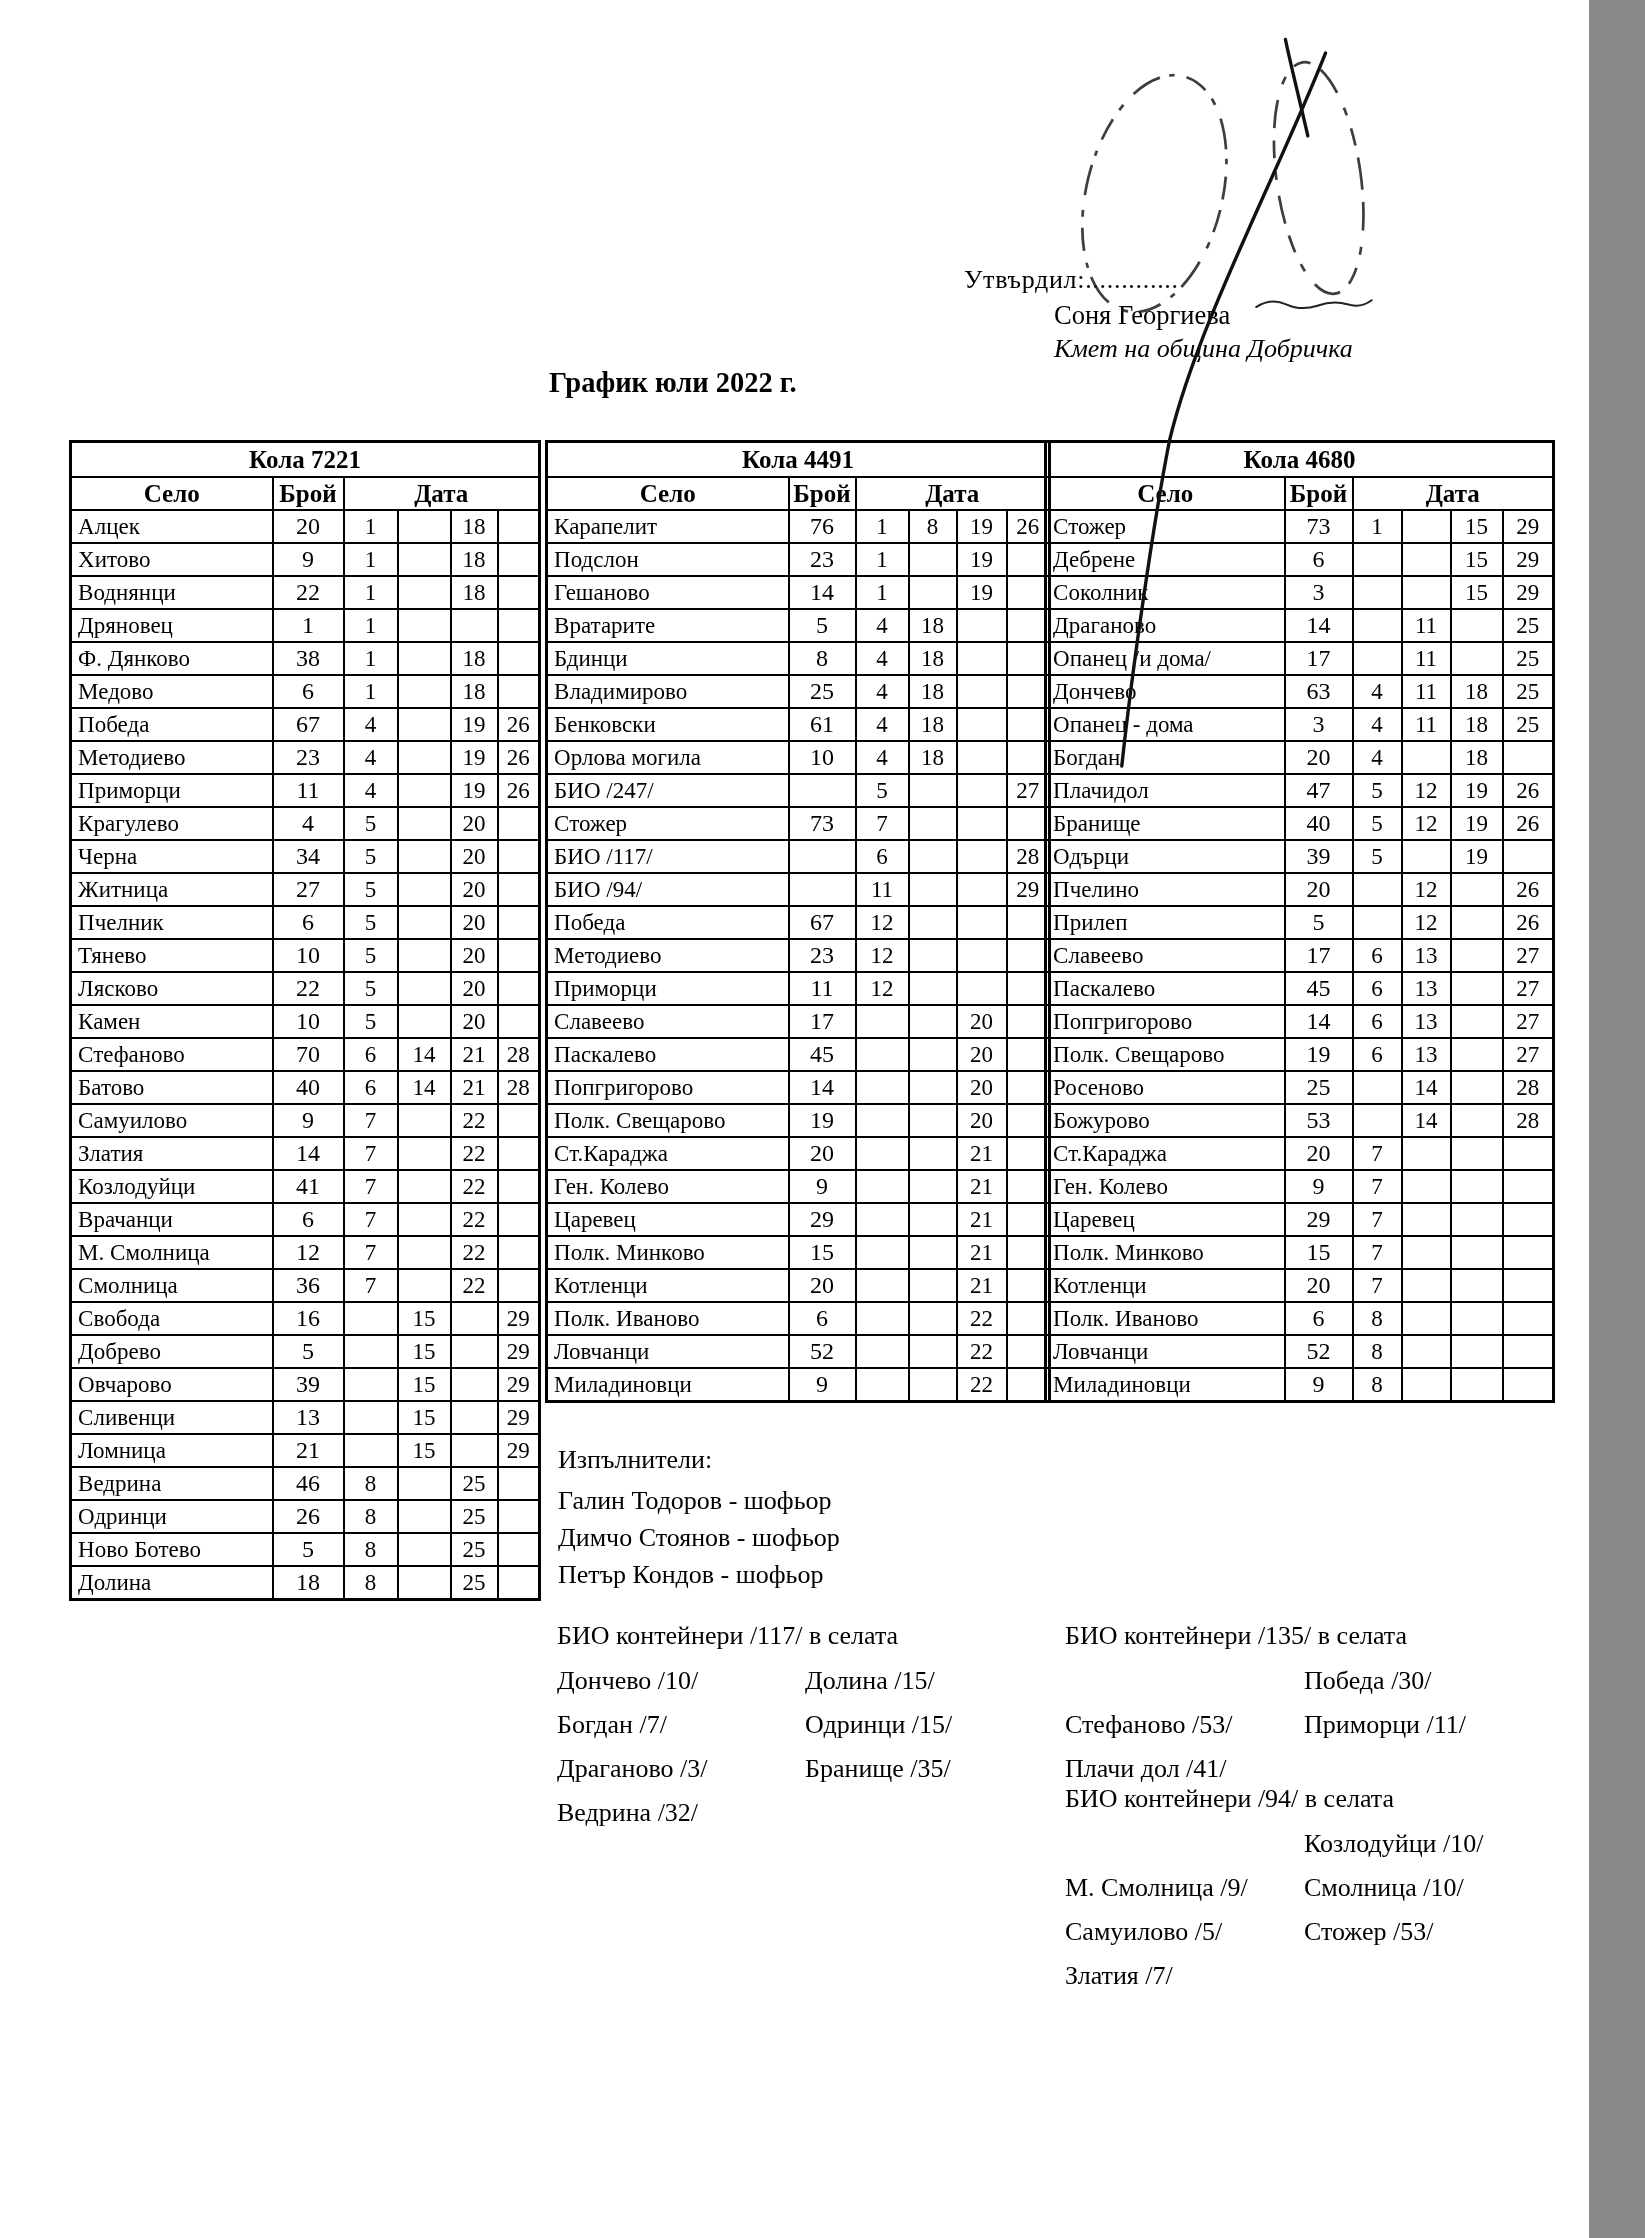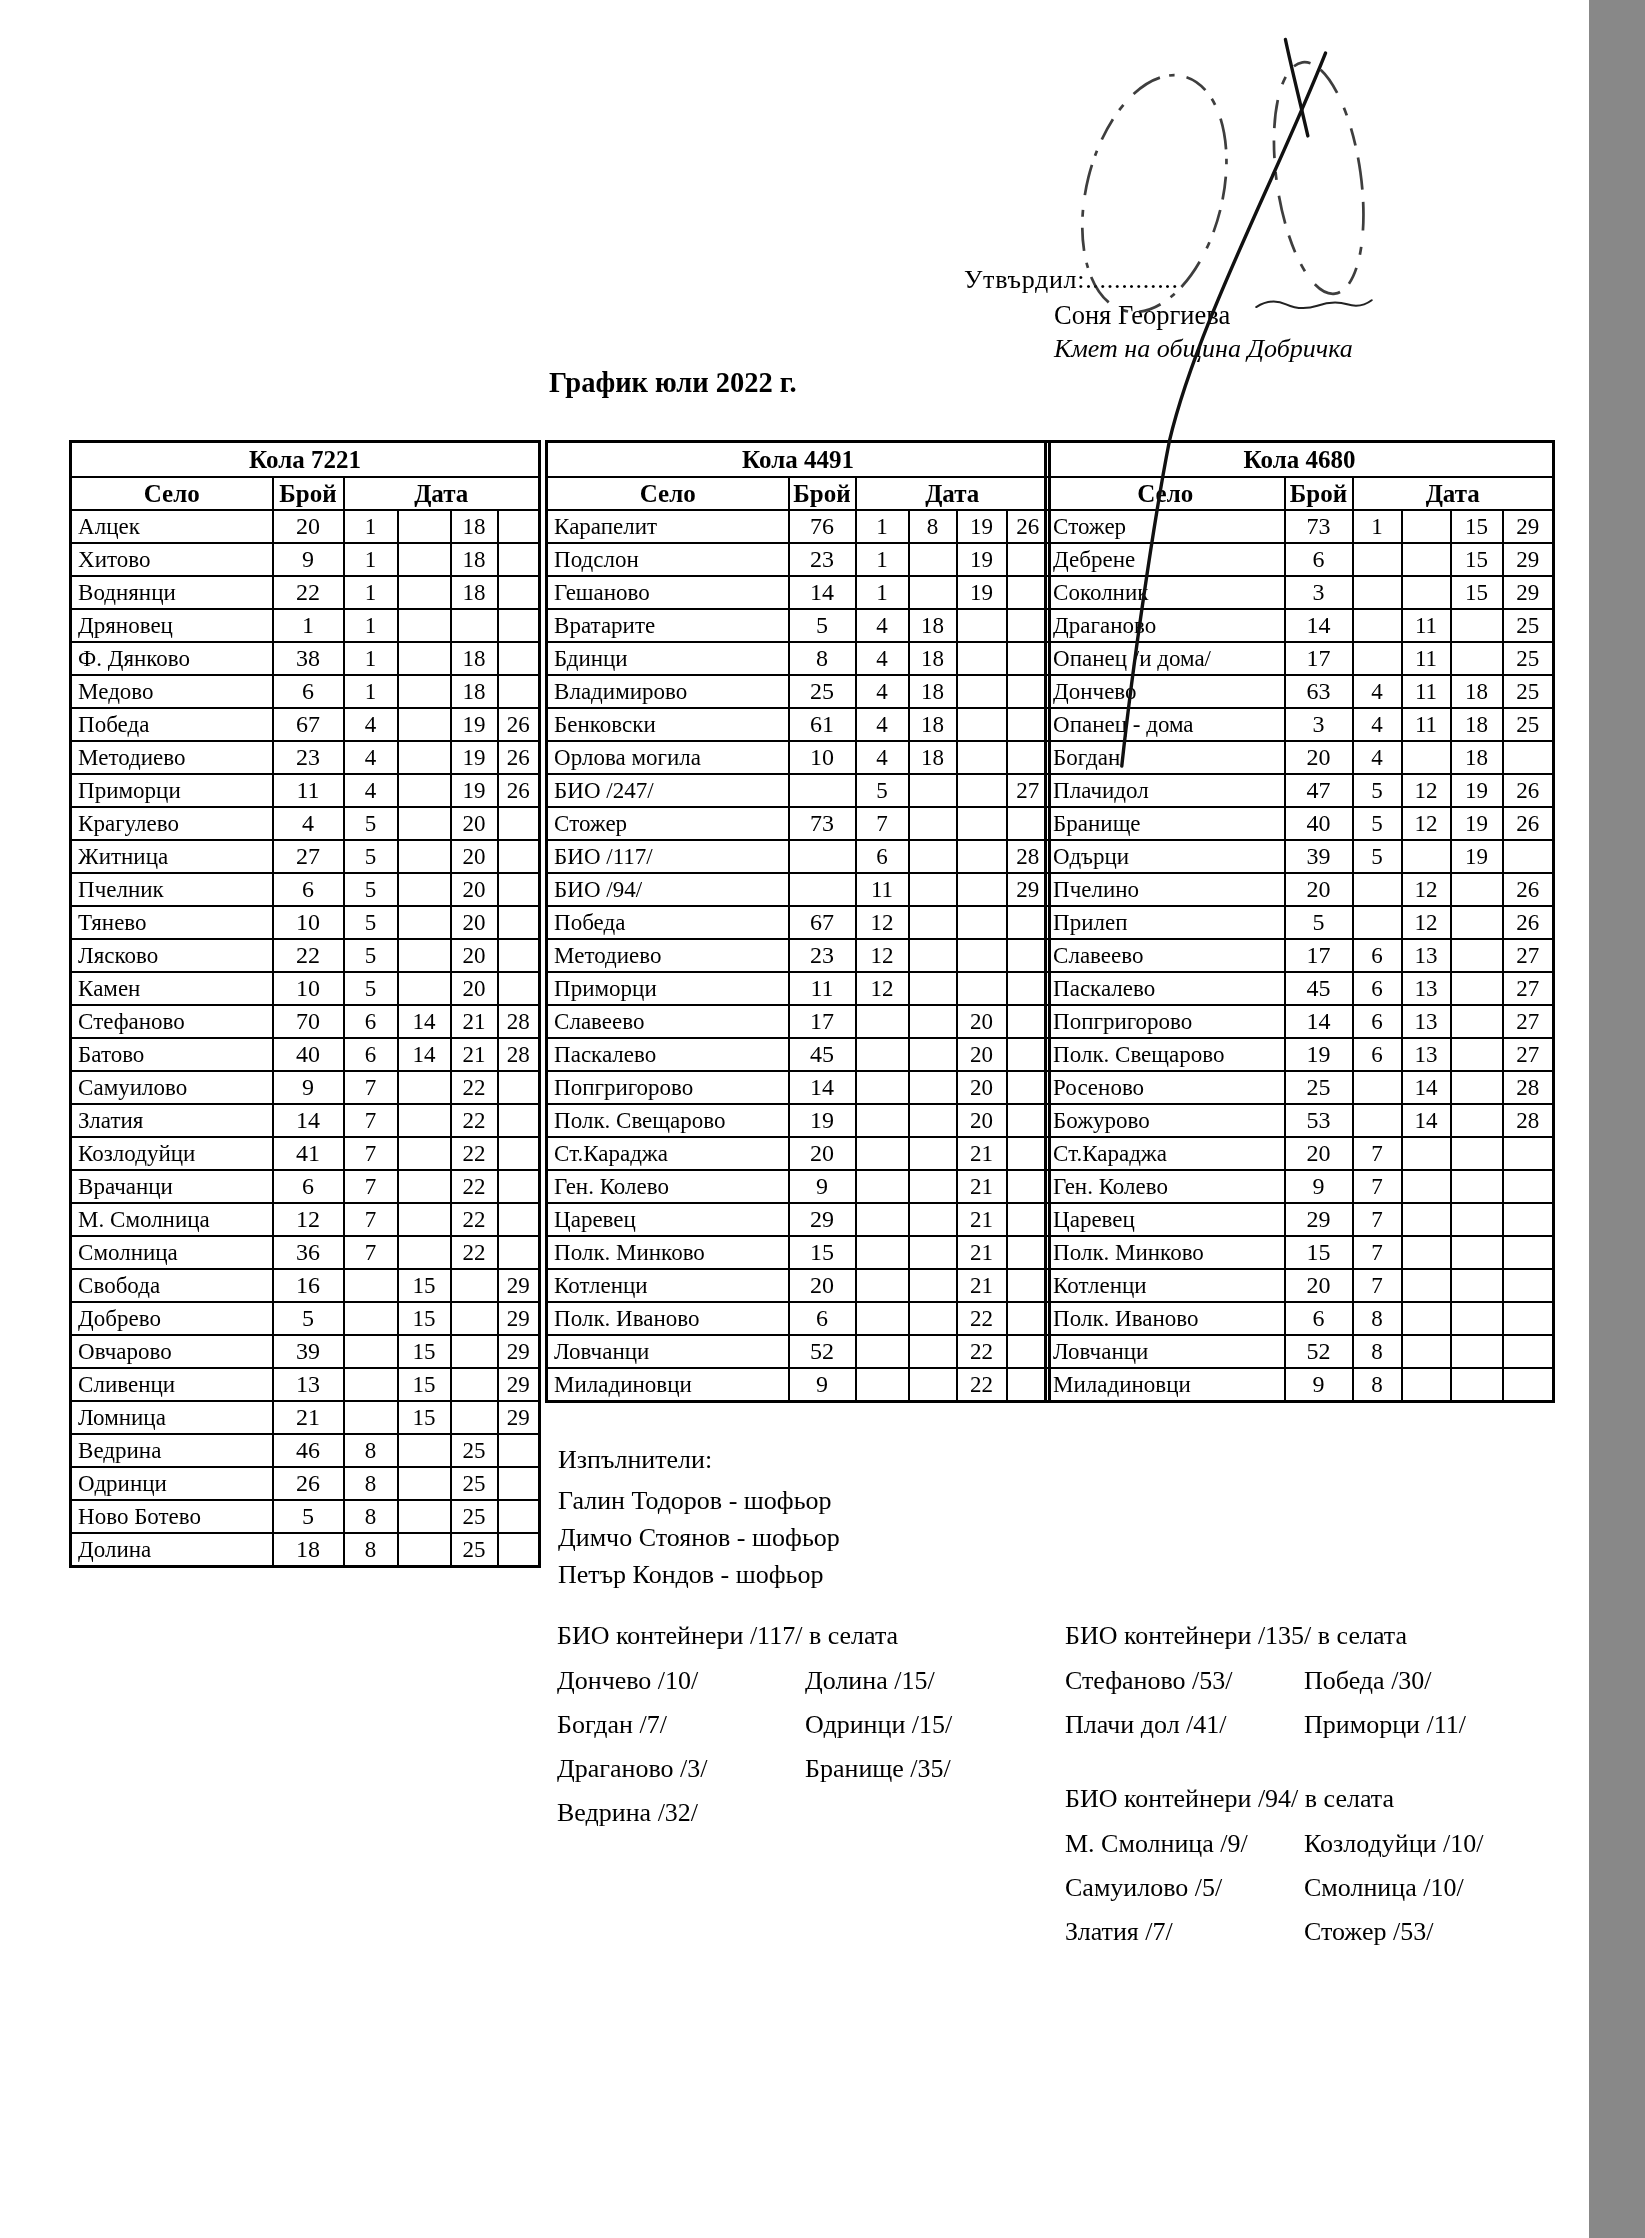--- a/index.html
+++ b/index.html
@@ -33,21 +33,21 @@
   .exec-block .block-title{margin-bottom:11px;}
   .exec-lines .bio-line{height:37px;}
   .bio-block{font-size:26px;}
   #bio117{left:557px;top:1621px;}
   #bio135{left:1065px;top:1621px;}
   #bio94{left:1065px;top:1784px;}
   .bio-cols{display:flex;}
   .bio-block .block-title{height:45px;}
   .bio-col .bio-line{height:44px;}
   #bio117 .bio-col1{width:248px;}
-  #bio135 .bio-col1,#bio94 .bio-col1{width:239px;}
+  #bio135 .bio-col1,#bio94 .bio-col1{width:239px;margin-top:44px;}
   
   svg.ink{position:absolute;left:0;top:0;pointer-events:none;}
 </style>
 </head>
 <body>
 
 <div class="page">
 
   <div class="abs approval-label">Утвърдил:.............</div>
   <div class="abs approver-name">Соня Георгиева</div>
@@ -143,20 +143,28 @@
           <td class="v">Приморци</td>
           <td class="c">11</td>
           <td class="d">4</td>
           <td class="d"></td>
           <td class="d">19</td>
           <td class="d">26</td>
         </tr>
         <tr>
           <td class="v">Крагулево</td>
           <td class="c">4</td>
+          <td class="d">5</td>
+          <td class="d"></td>
+          <td class="d">20</td>
+          <td class="d"></td>
+        </tr>
+        <tr>
+          <td class="v">Черна</td>
+          <td class="c">34</td>
           <td class="d">5</td>
           <td class="d"></td>
           <td class="d">20</td>
           <td class="d"></td>
         </tr>
         <tr>
           <td class="v">Житница</td>
           <td class="c">27</td>
           <td class="d">5</td>
           <td class="d"></td>

